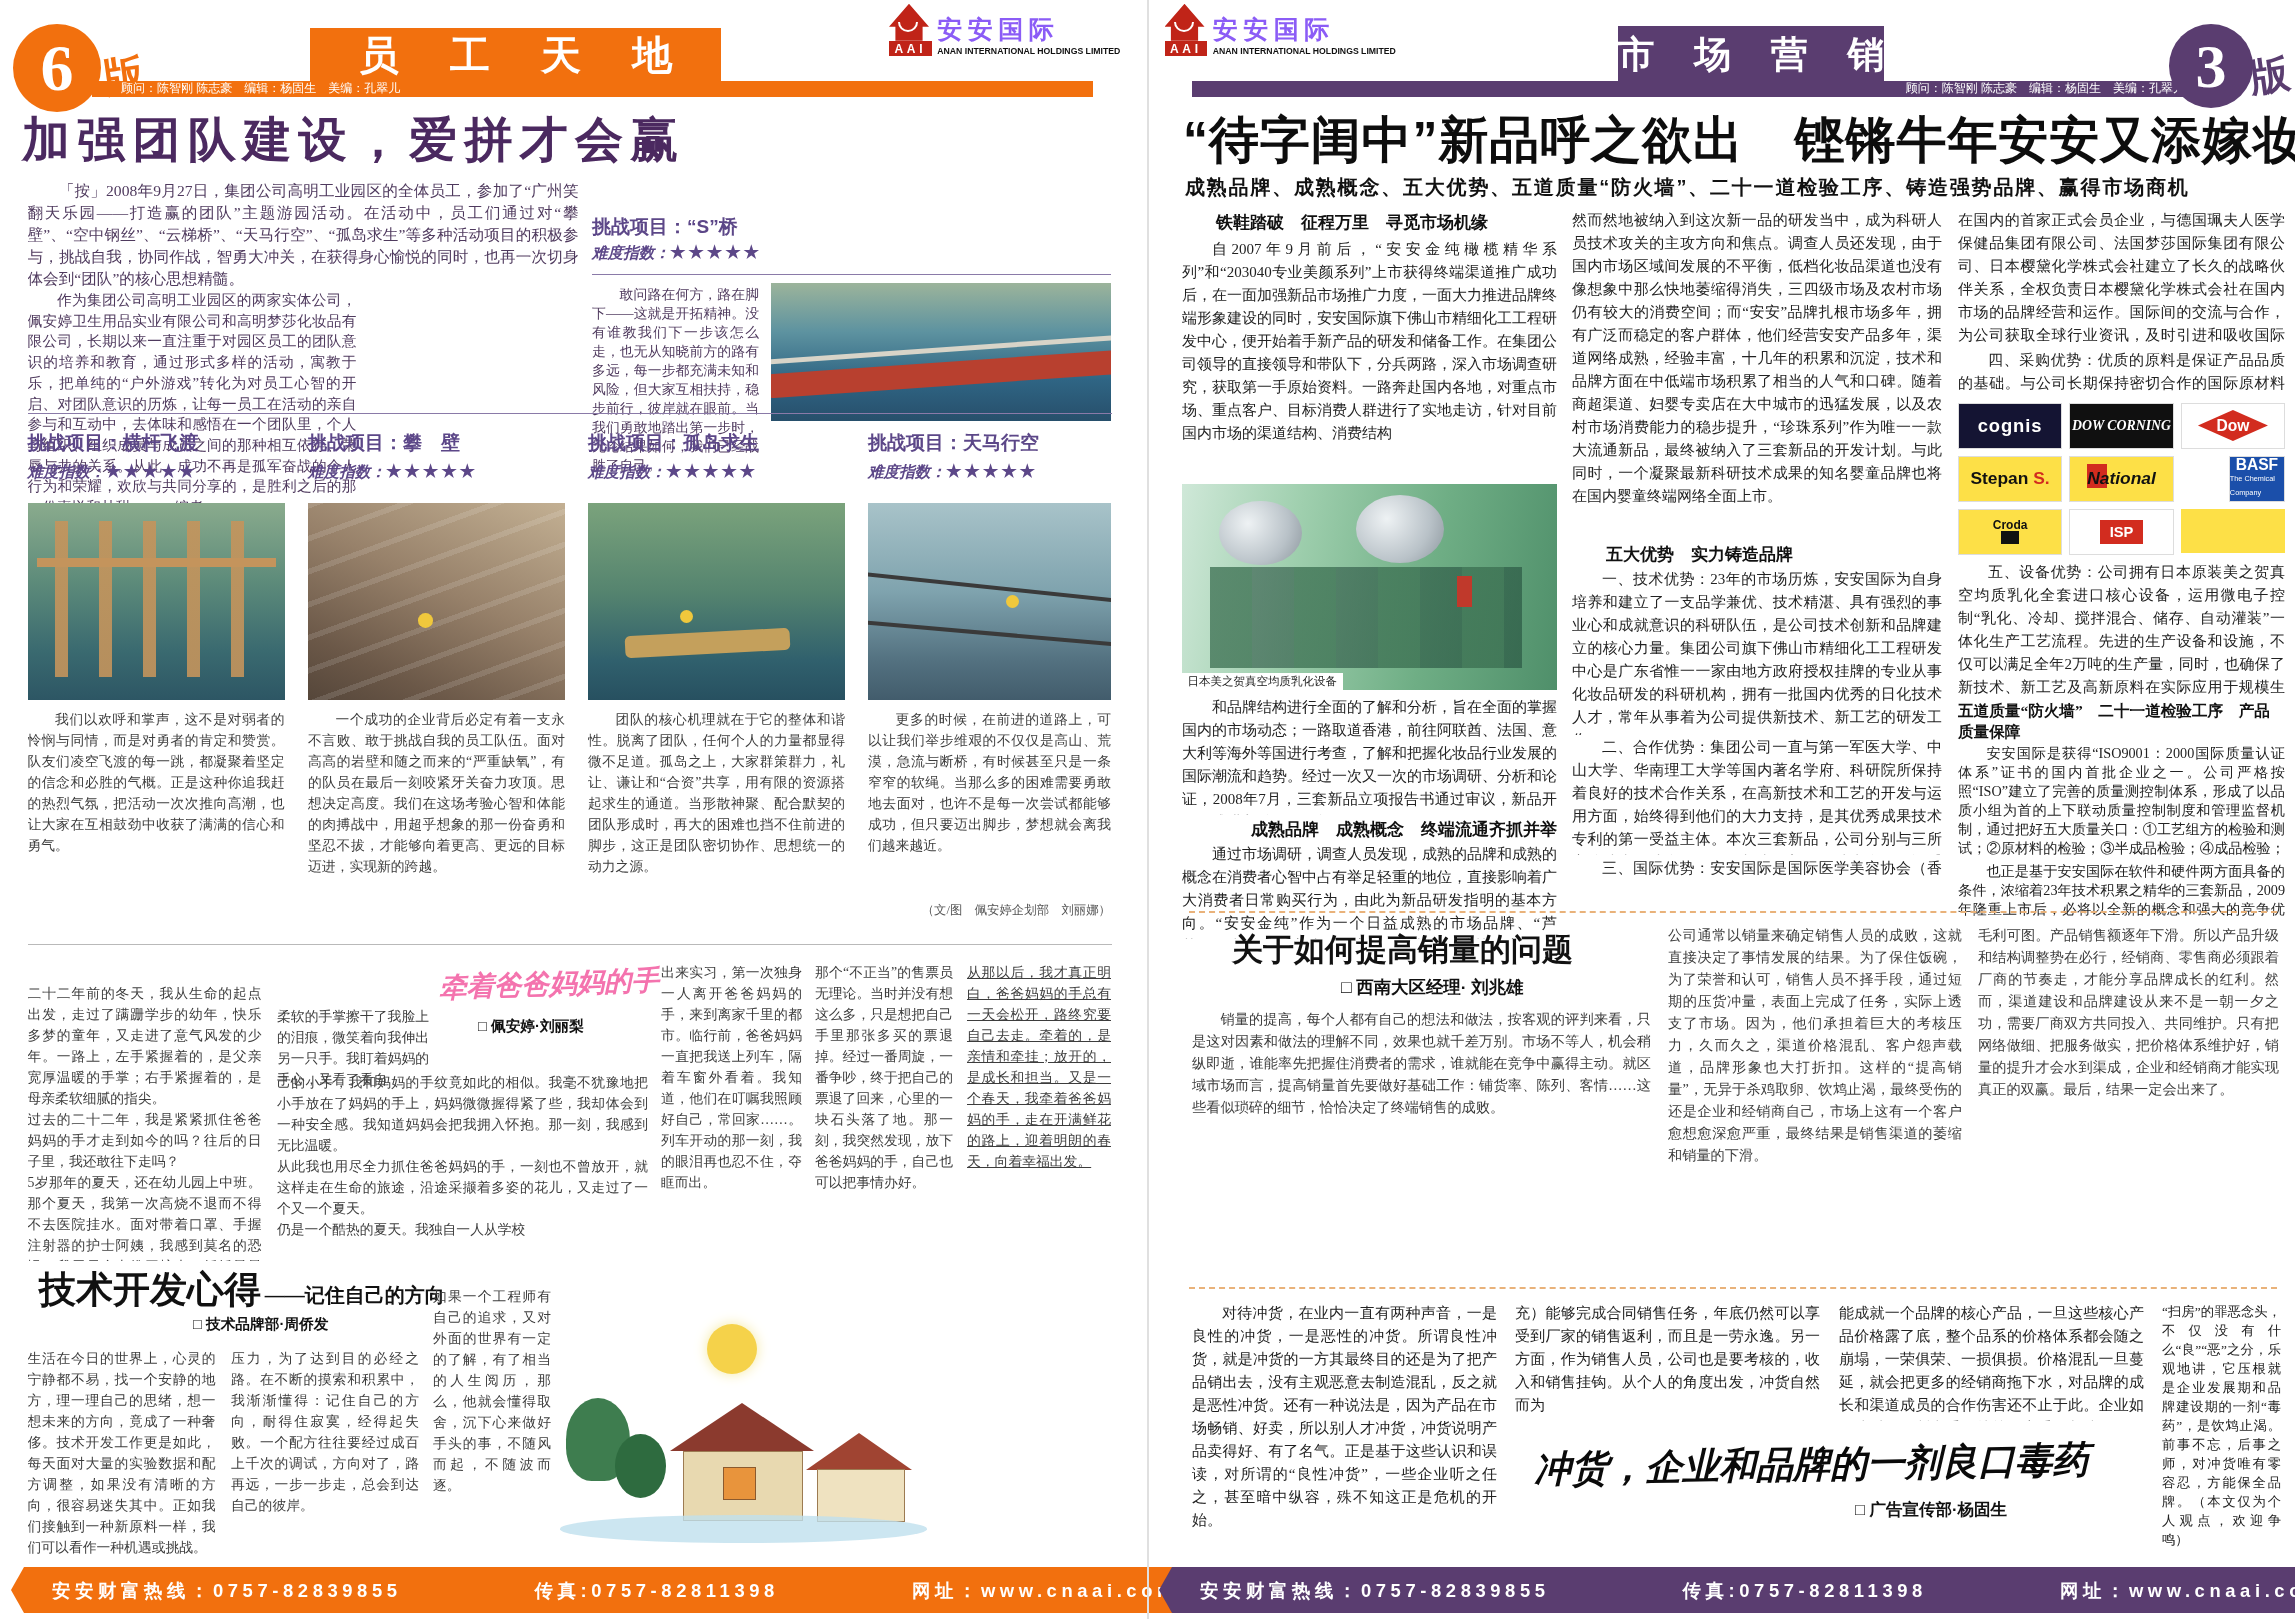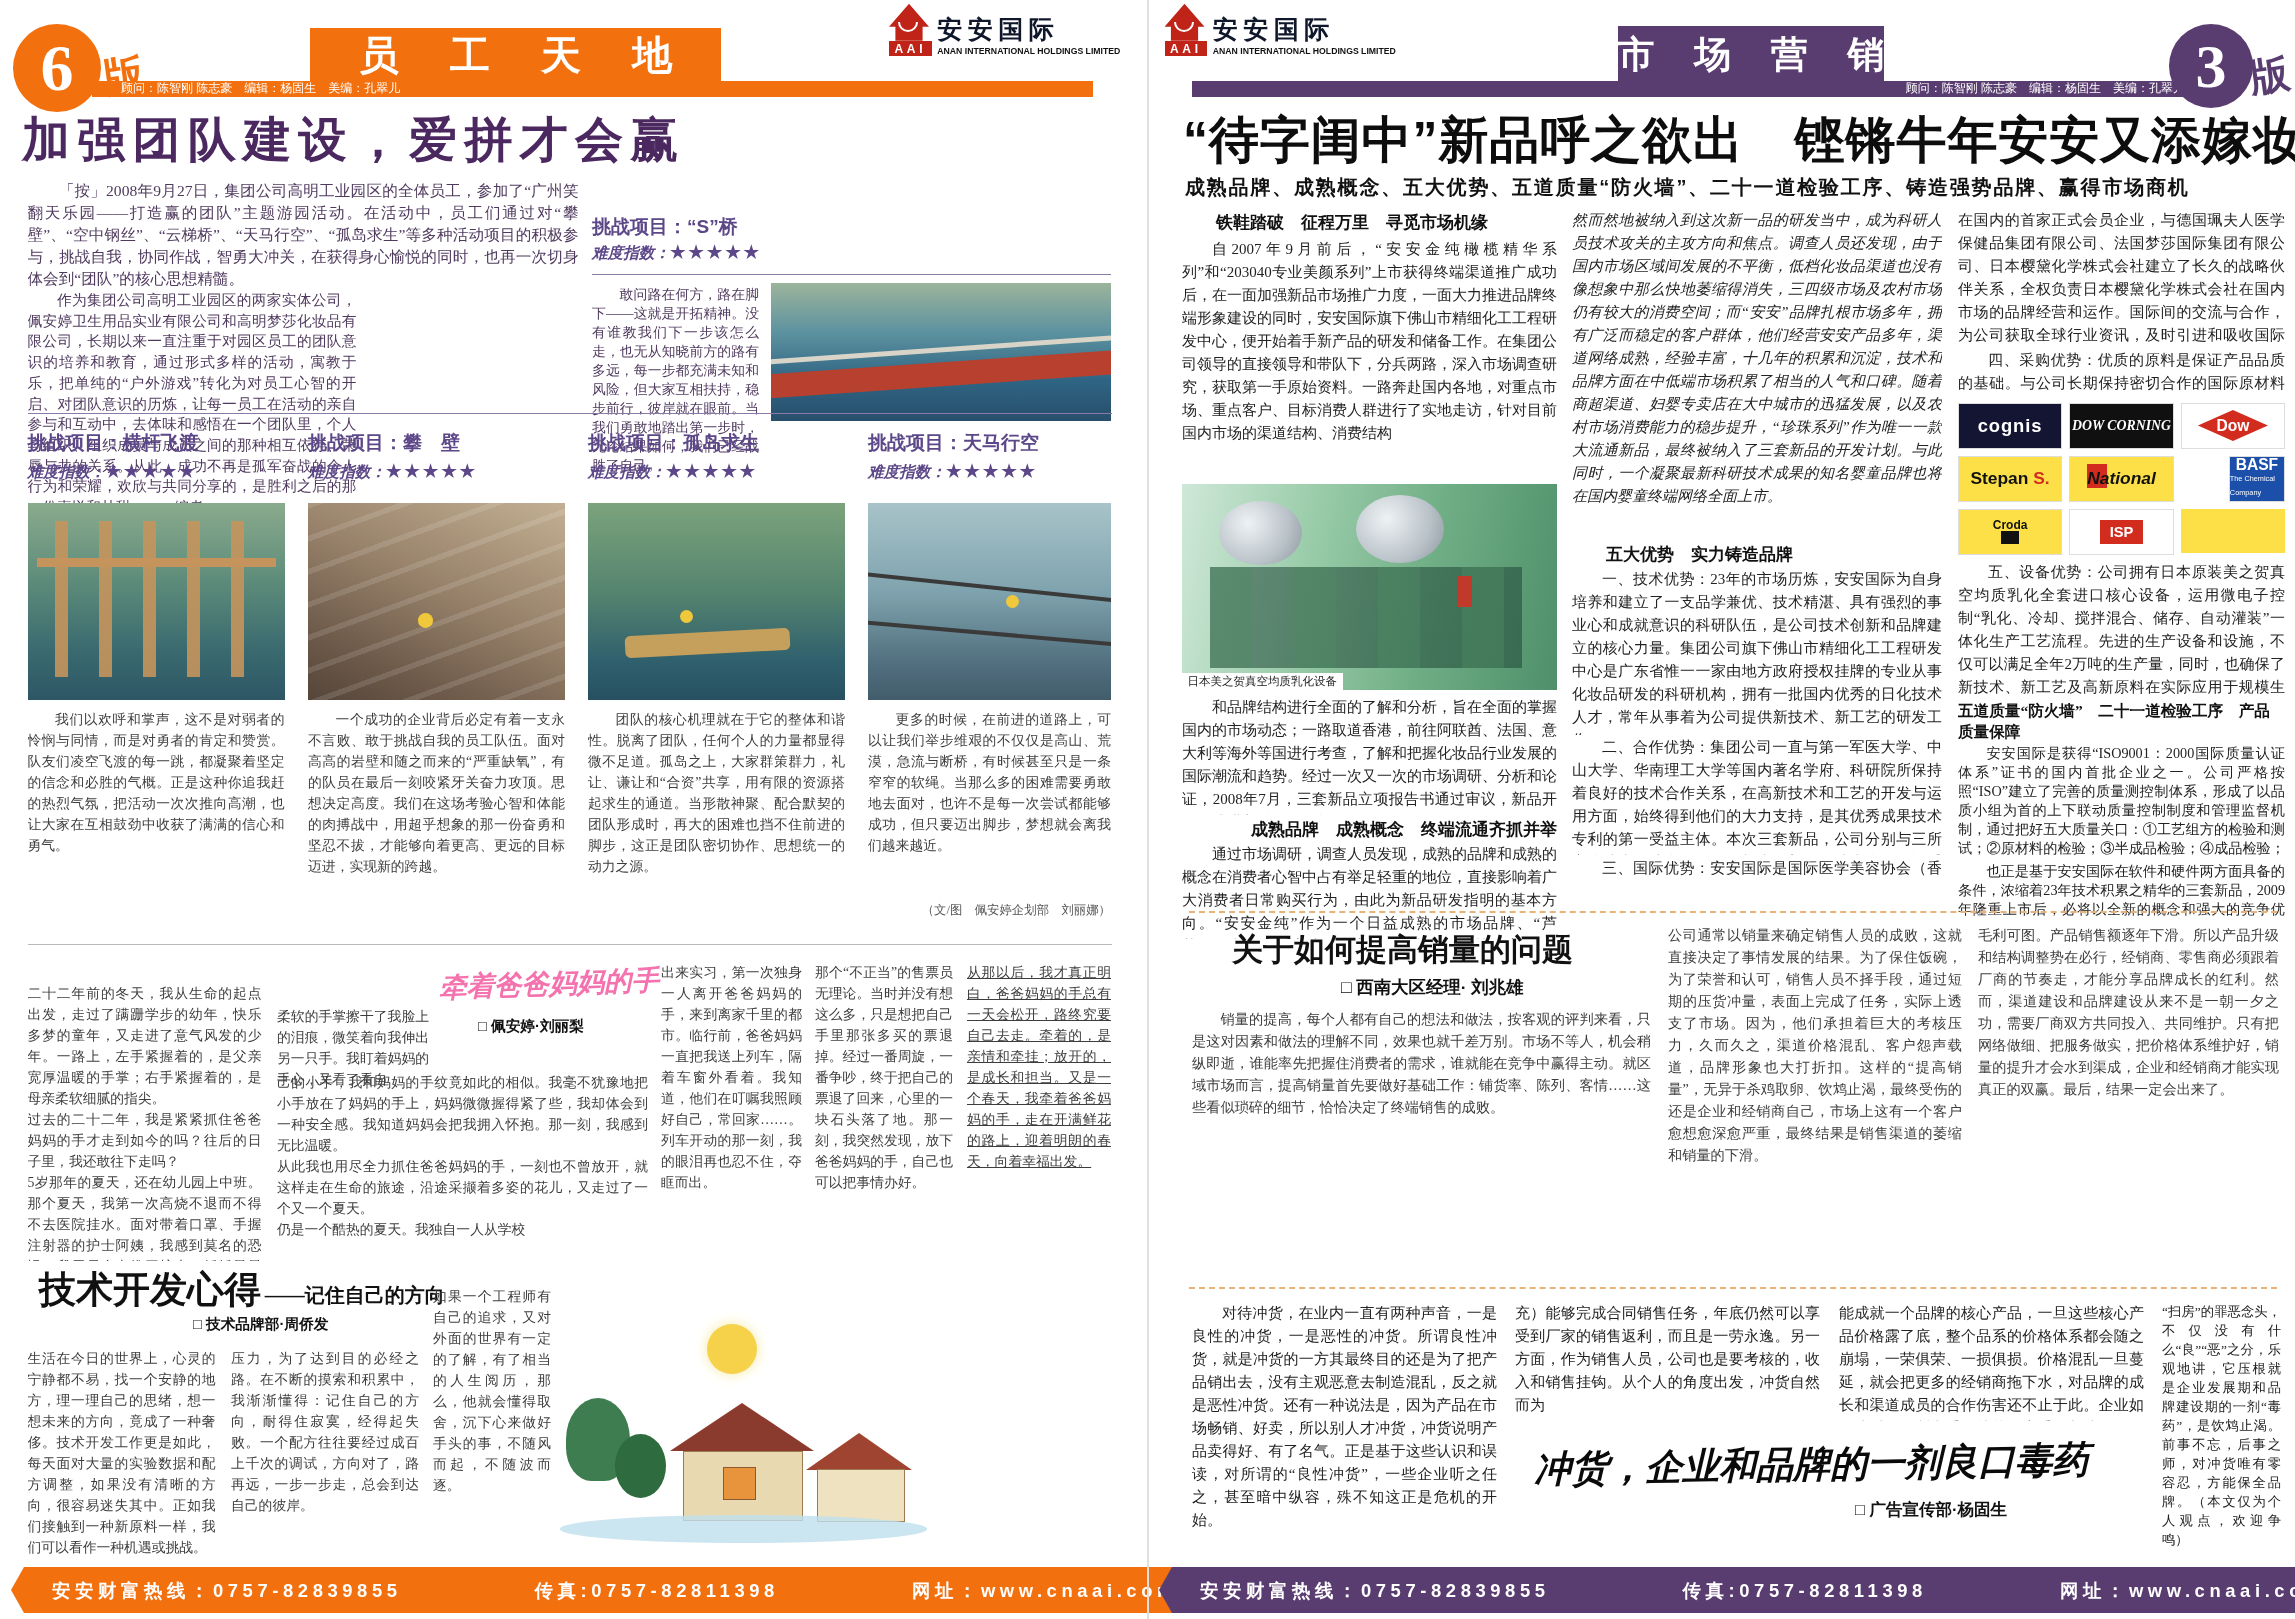--- a/index.html
+++ b/index.html
@@ -63,21 +63,21 @@
   .lg-basf small{font-size:7.3px;font-weight:normal;}
   .lg-croda{color:#111;font-size:12px;flex-direction:column;line-height:11px;}
   .croda-mark{width:18.4px;height:13px;background:#111;}
   .lg-isp{background:#fff;}
   .isp-red{background:#d22c1f;color:#fff;padding:3.7px 9.2px;font-size:14.7px;}
   
   .aai-house{width:40px;height:37px;background:#c02418;clip-path:polygon(50% 0,100% 62%,84% 62%,84% 100%,16% 100%,16% 62%,0 62%);position:relative;}
   .aai-smile{position:absolute;left:9.2px;top:18.4px;width:20px;height:10px;border:2.8px solid #fff;border-top:none;border-radius:0 0 20px 20px;box-sizing:border-box;}
   .aai-bar{background:#c02418;color:#fff;font-weight:bold;font-size:12px;letter-spacing:3.7px;text-align:center;
            font-family:"Liberation Sans",sans-serif;padding:0.9px 5.5px;}
-  .aai-cn{font-size:25px;color:#0f172a;letter-spacing:5.5px;white-space:nowrap;font-weight:bold;}
+  .aai-cn{font-size:25px;color:#8b5cf6;letter-spacing:5.5px;white-space:nowrap;font-weight:bold;}
   .aai-en{font-size:8.7px;color:#111;white-space:nowrap;font-family:"Liberation Sans",sans-serif;font-weight:bold;}
   .hr-purple{background:#8a7aa8;height:0.9px;}
   .hr-gray{background:#b9b9b9;height:0.9px;}
 </style>
 </head>
 <body>
 
 <div id="canvas">
 
   <div class="abs" style="left:0;top:0;width:1148px;height:1620px;">
@@ -288,21 +288,21 @@
         <p>和品牌结构进行全面的了解和分析，旨在全面的掌握国内的市场动态；一路取道香港，前往阿联酋、法国、意大利等海外等国进行考查，了解和把握化妆品行业发展的国际潮流和趋势。经过一次又一次的市场调研、分析和论证，2008年7月，三套新品立项报告书通过审议，新品开发正式进入“孵化”阶段。</p>
       </div>
       <p class="inhead" style="margin-top:3.7px;text-align:right;">成熟品牌　成熟概念　终端流通齐抓并举</p>
       <div class="bt just" style="height:96px;margin-top:1.8px;">
         <p>通过市场调研，调查人员发现，成熟的品牌和成熟的概念在消费者心智中占有举足轻重的地位，直接影响着广大消费者日常购买行为，由此为新品研发指明的基本方向。“安安金纯”作为一个日益成熟的市场品牌、“芦荟”“珍珠”作为有着十几年市场消费基础的成熟元素、“有机”作为消费者热追逐的“绿色”“天然”护肤美容的成熟理念，自</p>
       </div>
     </div>
 
     <div class="abs" style="left:424px;top:209px;width:370px;height:672px;">
       <div class="bt just" style="height:332px;">
-        <p style="text-indent:0;font-style:italic;">然而然地被纳入到这次新一品的研发当中，成为科研人员技术攻关的主攻方向和焦点。调查人员还发现，由于国内市场区域间发展的不平衡，低档化妆品渠道也没有像想象中那么快地萎缩得消失，三四级市场及农村市场仍有较大的消费空间；而“安安”品牌扎根市场多年，拥有广泛而稳定的客户群体，他们经营安安产品多年，渠道网络成熟，经验丰富，十几年的积累和沉淀，技术和品牌方面在中低端市场积累了相当的人气和口碑。随着商超渠道、妇婴专卖店在大中城市的迅猛发展，以及农村市场消费能力的稳步提升，“珍珠系列”作为唯一一款大流通新品，最终被纳入了三套新品的开发计划。与此同时，一个凝聚最新科研技术成果的知名婴童品牌也将在国内婴童终端网络全面上市。</p>
+        <p style="text-indent:0;">然而然地被纳入到这次新一品的研发当中，成为科研人员技术攻关的主攻方向和焦点。调查人员还发现，由于国内市场区域间发展的不平衡，低档化妆品渠道也没有像想象中那么快地萎缩得消失，三四级市场及农村市场仍有较大的消费空间；而“安安”品牌扎根市场多年，拥有广泛而稳定的客户群体，他们经营安安产品多年，渠道网络成熟，经验丰富，十几年的积累和沉淀，技术和品牌方面在中低端市场积累了相当的人气和口碑。随着商超渠道、妇婴专卖店在大中城市的迅猛发展，以及农村市场消费能力的稳步提升，“珍珠系列”作为唯一一款大流通新品，最终被纳入了三套新品的开发计划。与此同时，一个凝聚最新科研技术成果的知名婴童品牌也将在国内婴童终端网络全面上市。</p>
       </div>
       <p class="inhead" style="margin-top:1.8px;">五大优势　实力铸造品牌</p>
       <div class="bt just" style="height:167px;margin-top:1.8px;">
         <p>一、技术优势：23年的市场历炼，安安国际为自身培养和建立了一支品学兼优、技术精湛、具有强烈的事业心和成就意识的科研队伍，是公司技术创新和品牌建立的核心力量。集团公司旗下佛山市精细化工工程研发中心是广东省惟一一家由地方政府授权挂牌的专业从事化妆品研发的科研机构，拥有一批国内优秀的日化技术人才，常年从事着为公司提供新技术、新工艺的研发工作。</p>
       </div>
       <div class="bt just" style="height:119px;margin-top:1.8px;">
         <p>二、合作优势：集团公司一直与第一军医大学、中山大学、华南理工大学等国内著名学府、科研院所保持着良好的技术合作关系，在高新技术和工艺的开发与运用方面，始终得到他们的大力支持，是其优秀成果技术专利的第一受益主体。本次三套新品，公司分别与三所高校技术人才合作，不仅加大了新品的技术含量，还重参与磨合了上述学府和机构目前国内独创的专有技术配方，为本次新品研发提供核心技术支持和保障。</p>
       </div>
       <div class="bt just" style="height:26px;margin-top:1.8px;">
         <p>三、国际优势：安安国际是国际医学美容协会（香港）</p>

